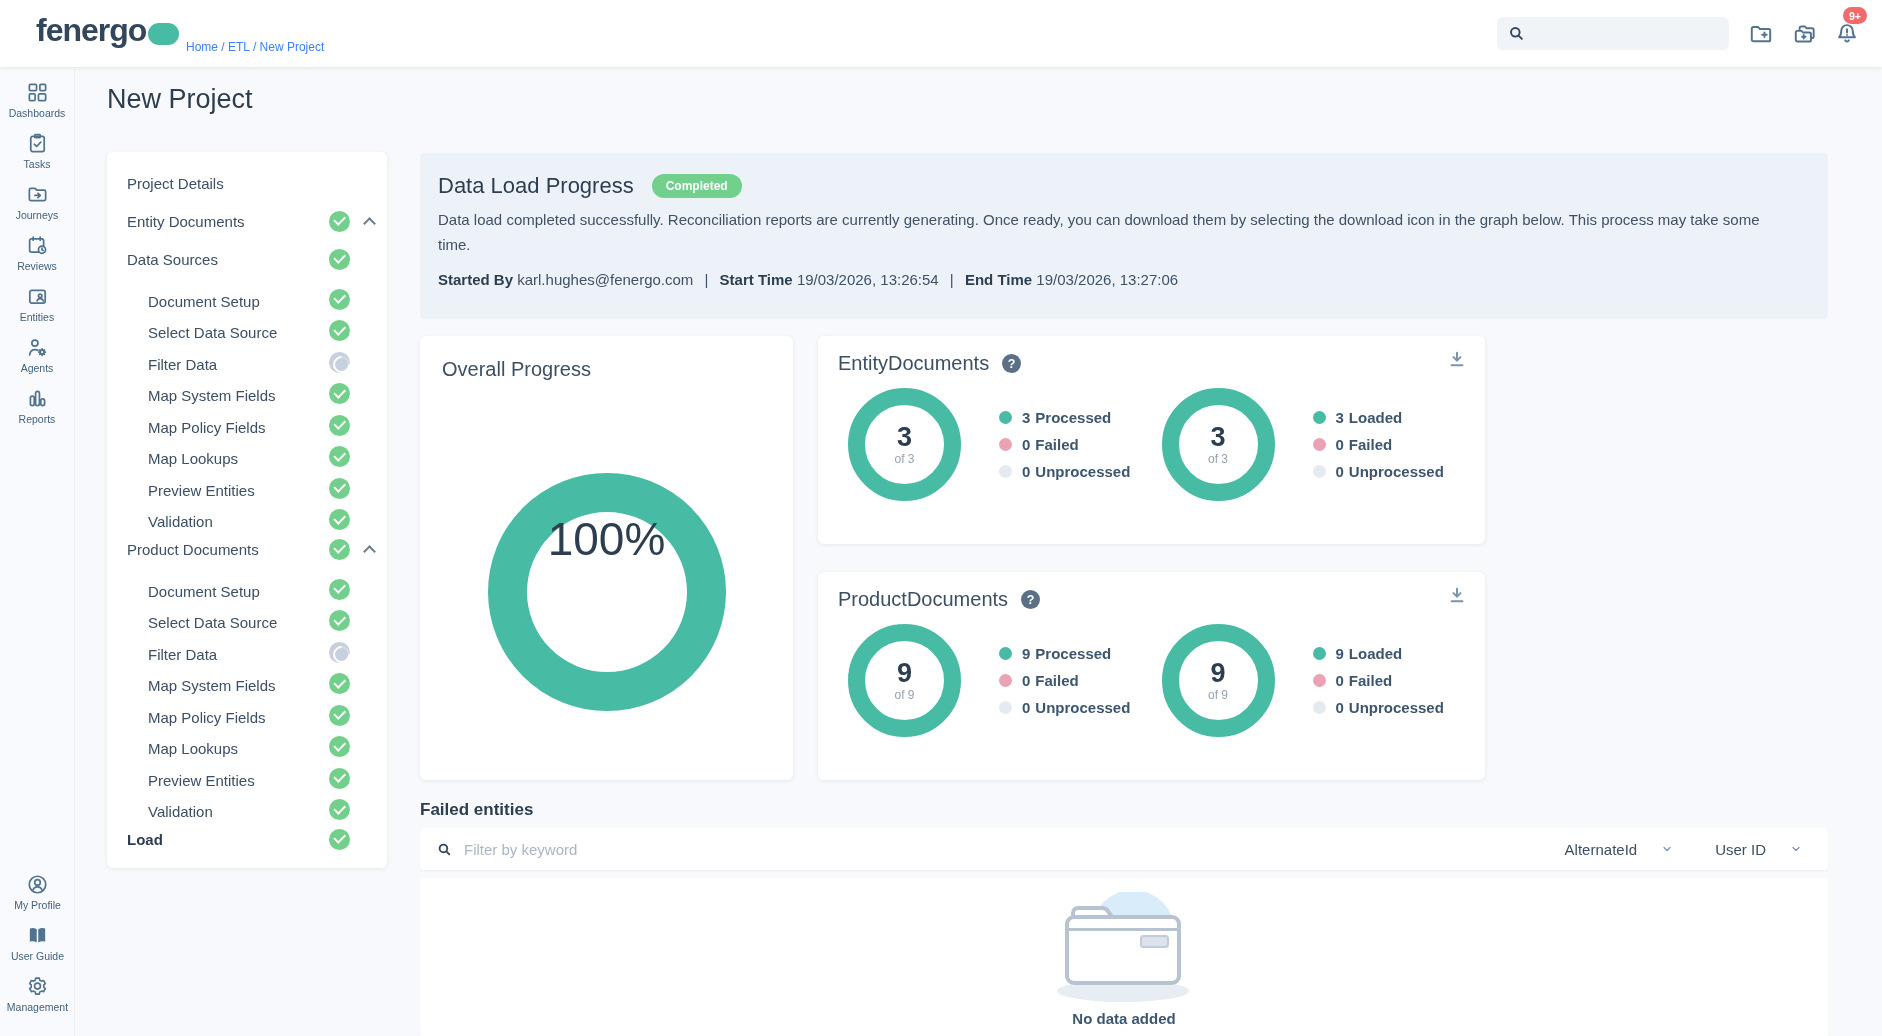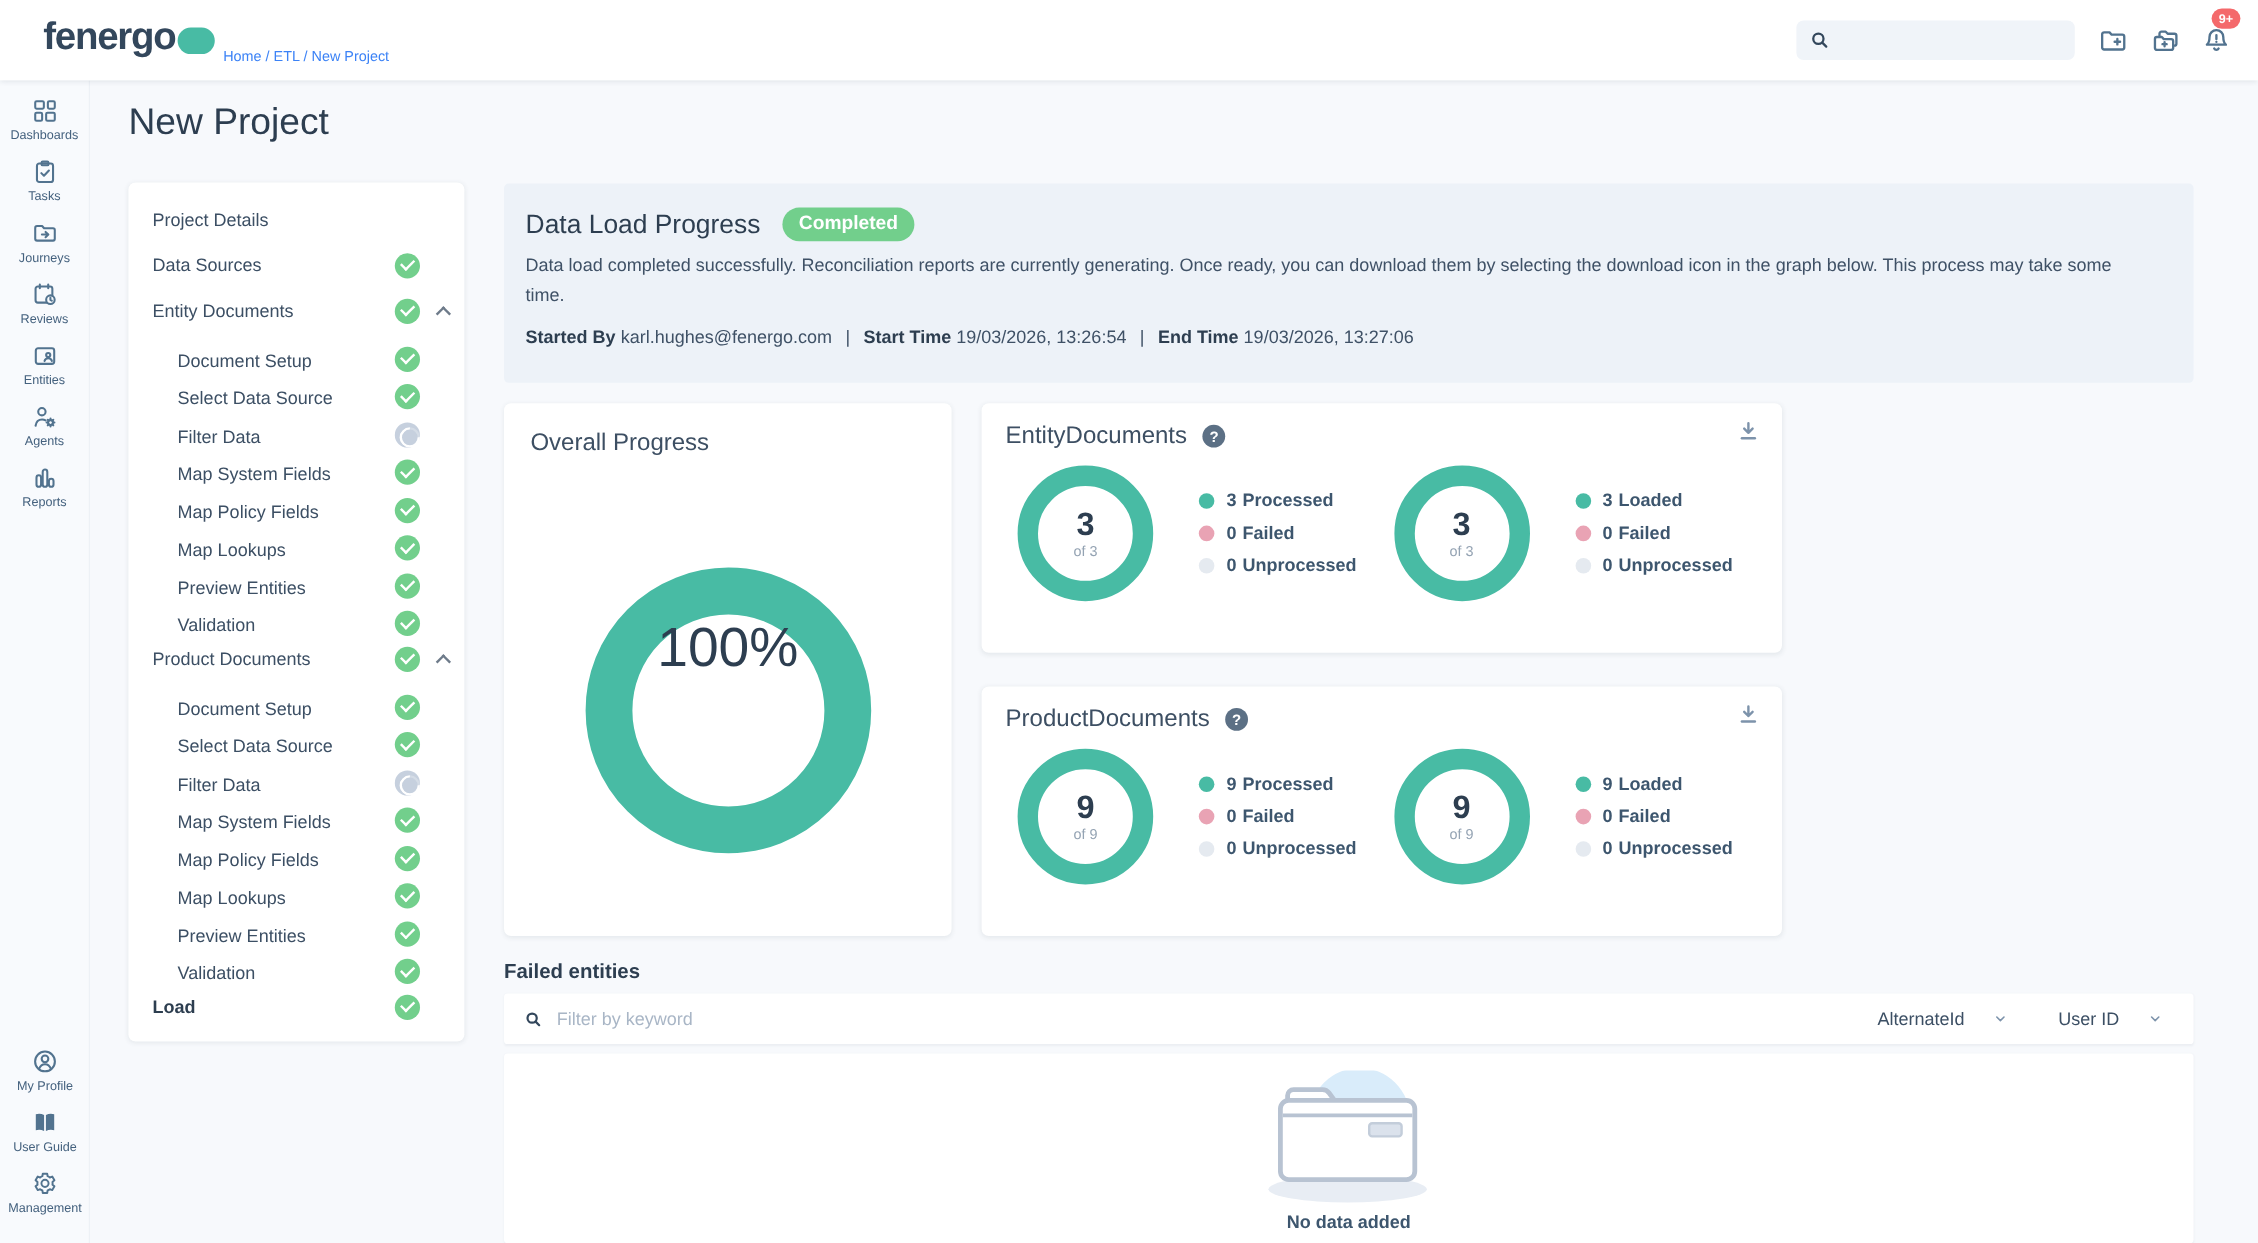--- a/index.html
+++ b/index.html
@@ -27,21 +27,21 @@
   
   .sidebar { position:absolute; left:0; top:67px; width:75px; height:969px;
     background:#f8fafd; border-right:1px solid #edf1f6; }
   .side-item { display:flex; flex-direction:column; align-items:center; margin-bottom:13px; cursor:pointer; }
   .side-item svg { flex:none; }
   .side-label { font-size:10.5px; color:#44617e; margin-top:3px; }
   .side-top { padding-top:14px; }
   .side-bottom { position:absolute; bottom:10px; left:0; width:75px; }
 
   
-  .page-title { position:absolute; left:107px; top:84px; font-size:31px; font-weight:500; color:#2d3e50; }
+  .page-title { position:absolute; left:107px; top:84px; font-size:27px; font-weight:500; color:#2d3e50; }
 
   .card { background:#fff; border-radius:6px; box-shadow:0 1px 4px rgba(44,62,80,.09); }
 
   
   .steps-card { position:absolute; left:107px; top:152px; width:280px; height:716px; padding:12px 0; }
   .step-row { display:flex; align-items:center; height:38px; padding:0 13px 0 20px; cursor:pointer; }
   .step-row.sub { height:31.5px; padding-left:41px;align-items:flex-end; }
   .step-label { flex:1; font-size:15px; color:#3c4f64; white-space:nowrap; }
   .step-row.bold .step-label { font-weight:700; color:#2d3e50; }
   .status-ic { width:21px; height:21px; border-radius:50%; position:relative; flex:none; }
@@ -54,21 +54,21 @@
   .chev-wrap { width:24px; display:flex; justify-content:flex-end; flex:none; }
   .chev-up { width:9px; height:9px; border-left:2px solid #6e7b8a; border-top:2px solid #6e7b8a;
     transform:rotate(45deg); margin-top:4px; }
   .chev-hidden { visibility:hidden; }
 
   
   .banner { position:absolute; left:420px; top:153px; width:1408px; height:166px;
     background:#edf2f8; border-radius:4px; padding:20px 18px; }
   .banner-head { display:flex; align-items:center; gap:18px; }
   .banner-title { font-size:22px; font-weight:500; color:#2d3e50; }
-  .pill-badge { background:#72cf8c; color:#fff; font-size:16px; font-weight:700;
+  .pill-badge { background:#72cf8c; color:#fff; font-size:12px; font-weight:700;
     padding:5px 14px; border-radius:14px; }
   .banner-desc { margin-top:9px; font-size:15px; line-height:1.65; color:#3f5166; max-width:1355px; }
   .banner-meta { margin-top:13px; font-size:15px; color:#3f5166; }
   .banner-meta b { color:#2d3e50; }
   .meta-sep { margin:0 7px; }
 
   
   .overall-card { position:absolute; left:420px; top:336px; width:373px; height:444px; padding:22px; }
   .card-title { font-size:20px; font-weight:500; color:#3d4f63; }
   .big-donut { width:238px; height:238px; border:39px solid #48bba4; border-radius:50%;
@@ -241,31 +241,31 @@
   <div class="card steps-card">
     <div>
         <div class="step-row">
       <span class="step-label">Project Details</span>
       <span class="status-ic"></span>
       <span class="chev-wrap">
             <span class="chev-up chev-hidden"></span>
           </span>
     </div>
         <div class="step-row">
+      <span class="step-label">Entity Documents</span>
+      <span class="status-ic check"></span>
+      <span class="chev-wrap">
+            <span class="chev-up"></span>
+          </span>
+    </div>
+        <div class="step-row">
       <span class="step-label">Data Sources</span>
       <span class="status-ic check"></span>
       <span class="chev-wrap">
             <span class="chev-up chev-hidden"></span>
-          </span>
-    </div>
-        <div class="step-row">
-      <span class="step-label">Entity Documents</span>
-      <span class="status-ic check"></span>
-      <span class="chev-wrap">
-            <span class="chev-up"></span>
           </span>
     </div>
         <div class="step-row sub">
       <span class="step-label">Document Setup</span>
       <span class="status-ic check"></span>
       <span class="chev-wrap">
             <span class="chev-up chev-hidden"></span>
           </span>
     </div>
         <div class="step-row sub">

